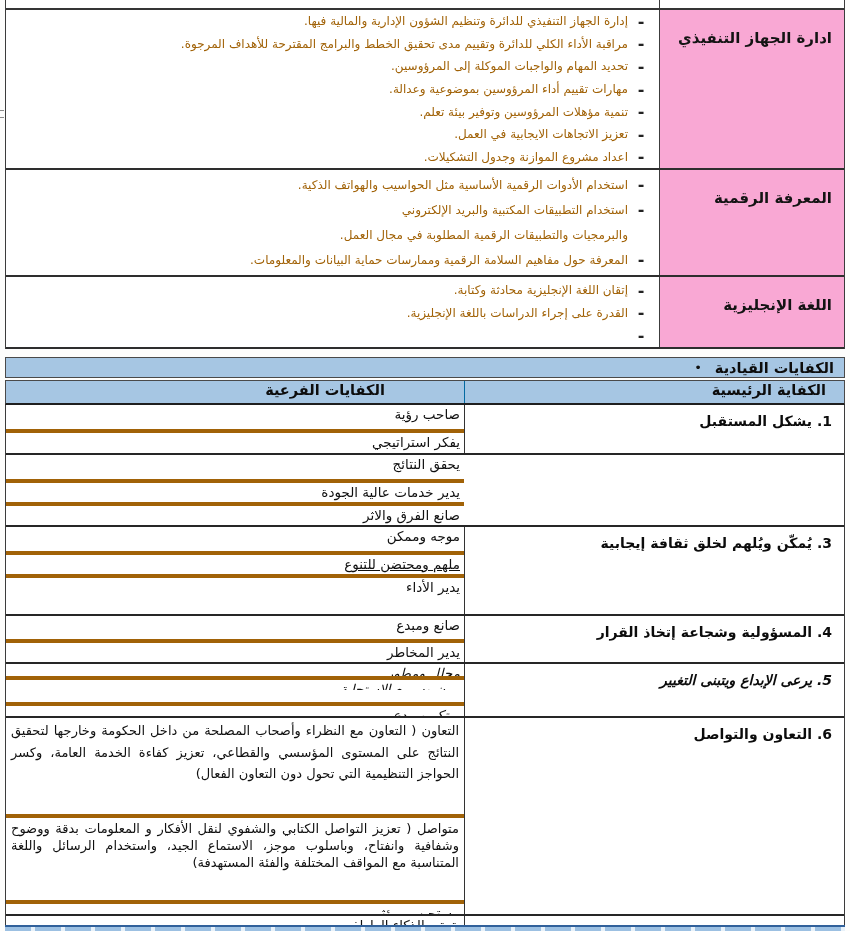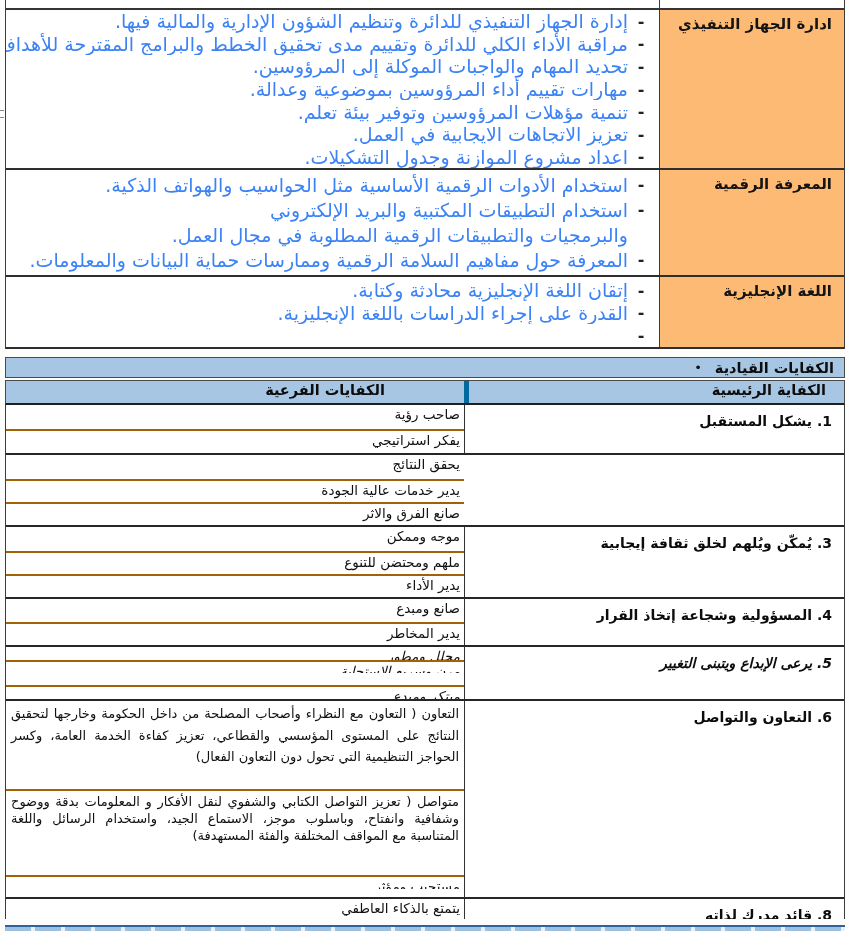--- a/index.html
+++ b/index.html
@@ -11,64 +11,64 @@
   .tblock{position:absolute;left:5px;width:840px;box-sizing:border-box;background:#fff;
           border-left:1px solid #3c3c3c;border-right:1px solid #3c3c3c;}
   
   .partrow{height:10px;border-bottom:2px solid #353535;display:flex;box-sizing:border-box;}
   .partrow .pl{flex:1;}
   .partrow .pr{width:185px;border-left:1px solid #3c3c3c;box-sizing:border-box;}
   .secrow{display:flex;border-bottom:2px solid #2e2e2e;box-sizing:border-box;}
   .secrow:last-child{border-bottom:2px solid #2e2e2e;}
   .sec-content{flex:1;box-sizing:border-box;overflow:hidden;}
   .sec-title{
-    width:185px;box-sizing:border-box;border-left:1px solid #3c3c3c;background:#fdba74;
-    direction:rtl;text-align:right;padding:5px 12px 0 4px;
+    width:185px;box-sizing:border-box;border-left:1px solid #3c3c3c;background:#f9a8d4;
+    direction:rtl;text-align:right;padding:19px 12px 0 4px;
     font-weight:bold;font-size:15px;letter-spacing:0;
   }
   .bl{direction:rtl;display:flex;align-items:center;gap:9px;
       padding-right:14px;box-sizing:border-box;overflow:hidden;}
   .bl .dash{width:8px;text-align:center;font-weight:bold;color:#222;flex:0 0 8px;}
   .bl.cont .dash{visibility:hidden;}
-  .bl .bt{font-size:19px;white-space:nowrap;color:#3b82f6;}
+  .bl .bt{font-size:12px;white-space:nowrap;color:#a16207;}
   .sec1 .bl{height:22.6px;}
   .sec2 .bl{height:25px;} .sec2{padding-top:2px;}
   .sec3 .bl{height:22.6px;} .sec3{padding-top:2px;}
   
   .band{
     position:absolute;left:5px;top:357px;width:840px;height:21px;box-sizing:border-box;
     background:#a6c6e3;border:1px solid #4a4a4a;
   }
   .band-inner{position:absolute;right:10px;top:1px;display:flex;direction:ltr;gap:13px;align-items:center;}
   .band-inner .dot{font-size:13px;line-height:17px;color:#111;}
   .band-inner .blabel{font-weight:bold;font-size:14.5px;direction:rtl;color:#0d0d0d;}
   
   .lhead{
     position:absolute;left:5px;top:380px;width:840px;height:25px;box-sizing:border-box;
     background:#a6c6e3;border:1px solid #4a4a4a;border-bottom:2px solid #1f1f1f;
     display:flex;
   }
   .lhead .hsub{width:458px;box-sizing:border-box;text-align:center;padding-left:180px;
                font-weight:bold;font-size:14.5px;direction:rtl;padding-top:1px;color:#0d0d0d;}
-  .lhead .hmain{flex:1;box-sizing:border-box;border-left:5px solid #0369a1;direction:rtl;
+  .lhead .hmain{flex:1;box-sizing:border-box;border-left:1px solid #0369a1;direction:rtl;
                 text-align:right;padding:1px 18px 0 0;font-weight:bold;font-size:14.5px;color:#0d0d0d;}
   
   .lgrid{position:absolute;left:5px;top:405px;width:840px;box-sizing:border-box;
          border-left:1px solid #3c3c3c;border-right:1px solid #3c3c3c;background:#fff;}
   .mrow{display:flex;box-sizing:border-box;border-top:2px solid #262626;overflow:hidden;}
   .mrow.first{border-top:none;}
   .subcol{width:458px;box-sizing:border-box;display:flex;flex-direction:column;}
   .maincol{flex:1;box-sizing:border-box;border-left:1px solid #333;}
   .mlabel{direction:rtl;text-align:right;padding:8px 12px 0 0;font-weight:bold;font-size:14px;color:#0c0c0c;}
-  .sub{box-sizing:border-box;border-top:2px solid #a16207;direction:rtl;text-align:right;
+  .sub{box-sizing:border-box;border-top:4px solid #a16207;direction:rtl;text-align:right;
        padding:1px 4px 0 2px;font-size:13.5px;overflow:hidden;color:#101010;}
   .sub.firstsub{border-top:none;}
   .sub.para{text-align:justify;padding:2px 5px 0 5px;font-size:13px;}
   .sub.p1{line-height:21.5px;}
-  .sub.p2{line-height:17px;}
+  .sub.p2{line-height:17px;margin-top:8px;}
   
   .bstrip{
     position:absolute;left:5px;top:925px;width:840px;height:6px;
     background:linear-gradient(#31619b 0 2px,#9cc0e2 2px 100%);
   }
   .bstrip .ticks{position:absolute;left:0;top:2px;width:100%;height:4px;
     background:repeating-linear-gradient(90deg,transparent 0 26px,#e8f1f9 26px 30px);}
   
   .artifact{position:absolute;left:0;top:110px;width:4px;height:6px;
     border-top:1px solid #8a8a8a;border-bottom:1px solid #8a8a8a;}
@@ -189,24 +189,24 @@
       <div class="subcol">
         <div class="sub firstsub" style="height:24px;">يحقق النتائج</div>
         <div class="sub" style="height:23px;">يدير خدمات عالية الجودة</div>
         <div class="sub" style="height:23px;">صانع الفرق والاثر</div>
       </div>
       <div class="maincol">
         <div class="mlabel">2. ينجز لتحقيق الأثر</div>
       </div>
     </div>
 
-    <div class="mrow" style="height:72px;">
+    <div class="mrow" style="height:89px;">
       <div class="subcol">
         <div class="sub firstsub" style="height:24px;">موجه وممكن</div>
-        <div class="sub" style="height:23px;">ملهم ومحتضن للتنوع</div>
+        <div class="sub" style="height:23px;text-decoration:underline;">ملهم ومحتضن للتنوع</div>
         <div class="sub" style="height:23px;">يدير الأداء</div>
       </div>
       <div class="maincol">
         <div class="mlabel">3. يُمكّن ويُلهم لخلق ثقافة إيجابية</div>
       </div>
     </div>
 
     <div class="mrow" style="height:48px;">
       <div class="subcol">
         <div class="sub firstsub" style="height:23px;">صانع ومبدع</div>

